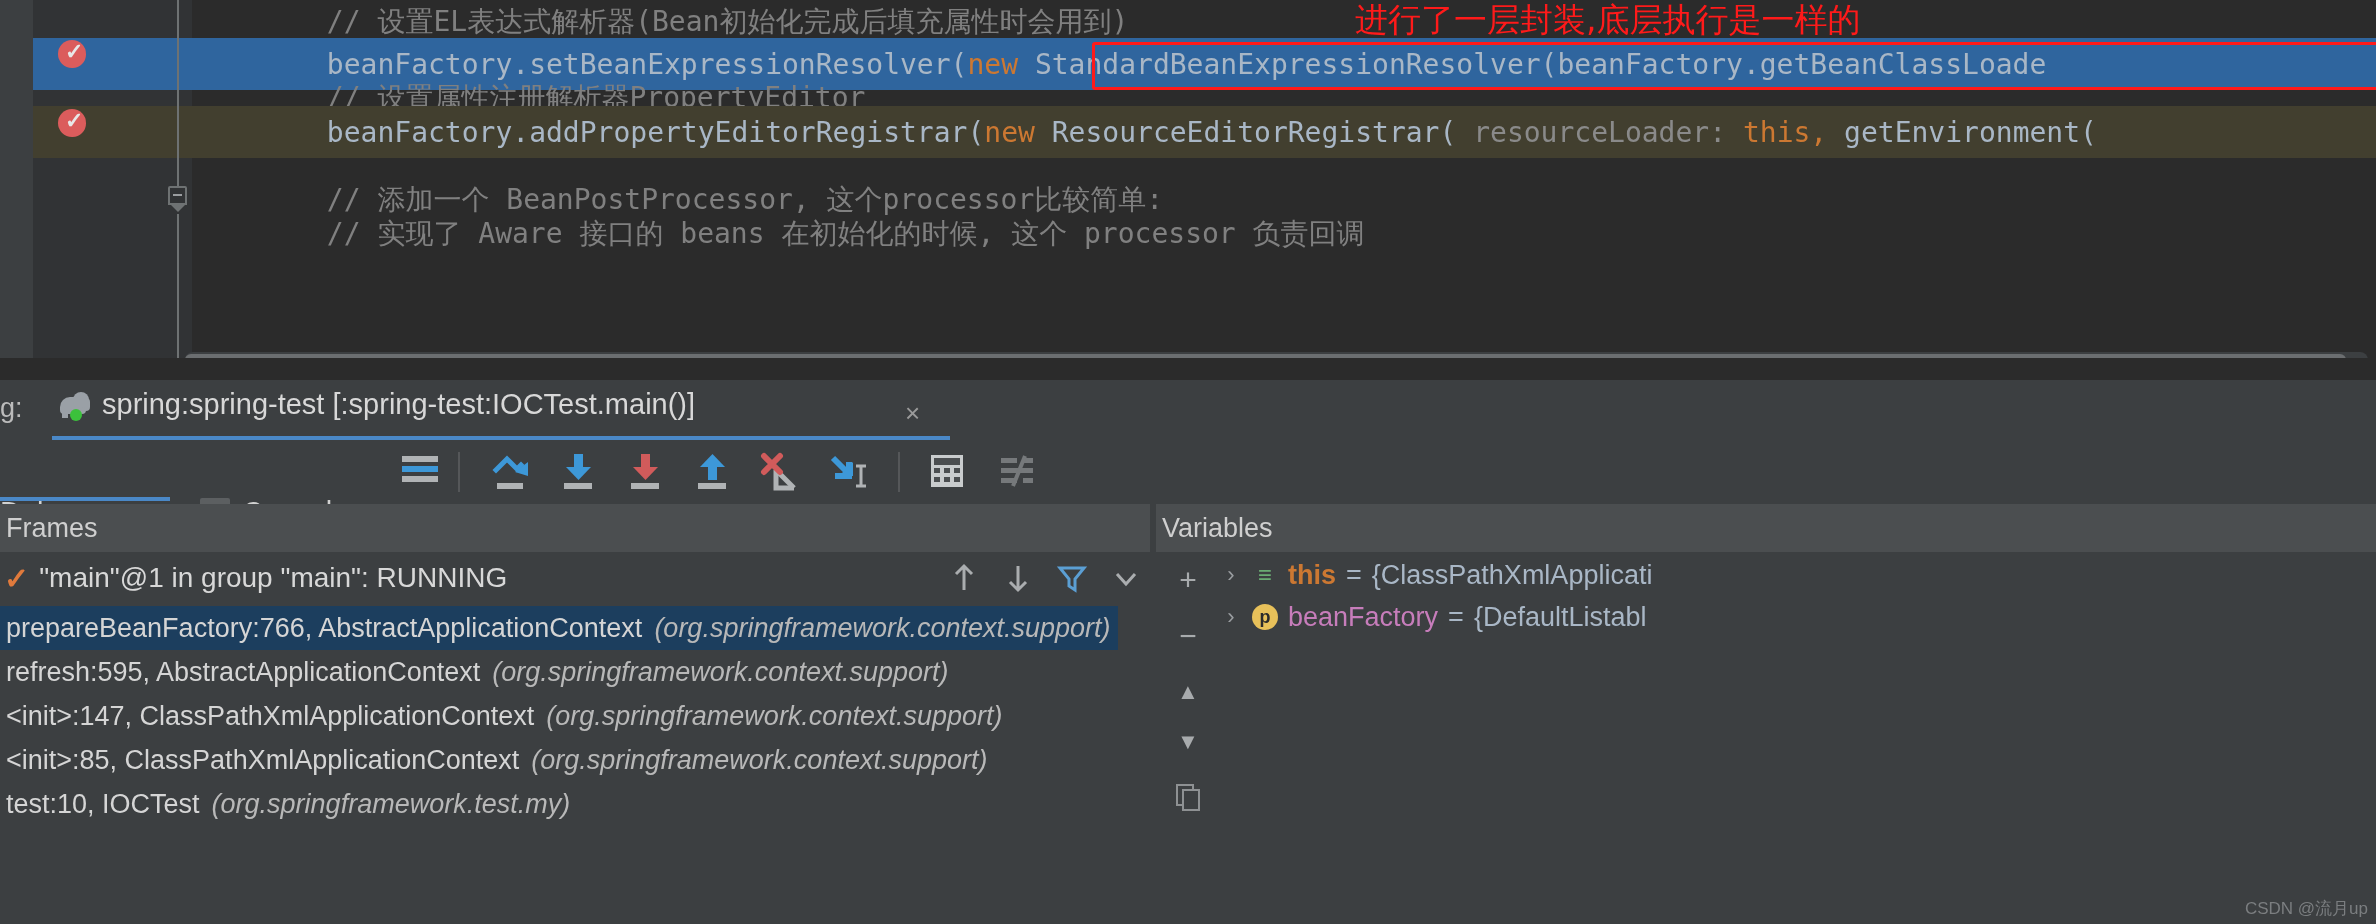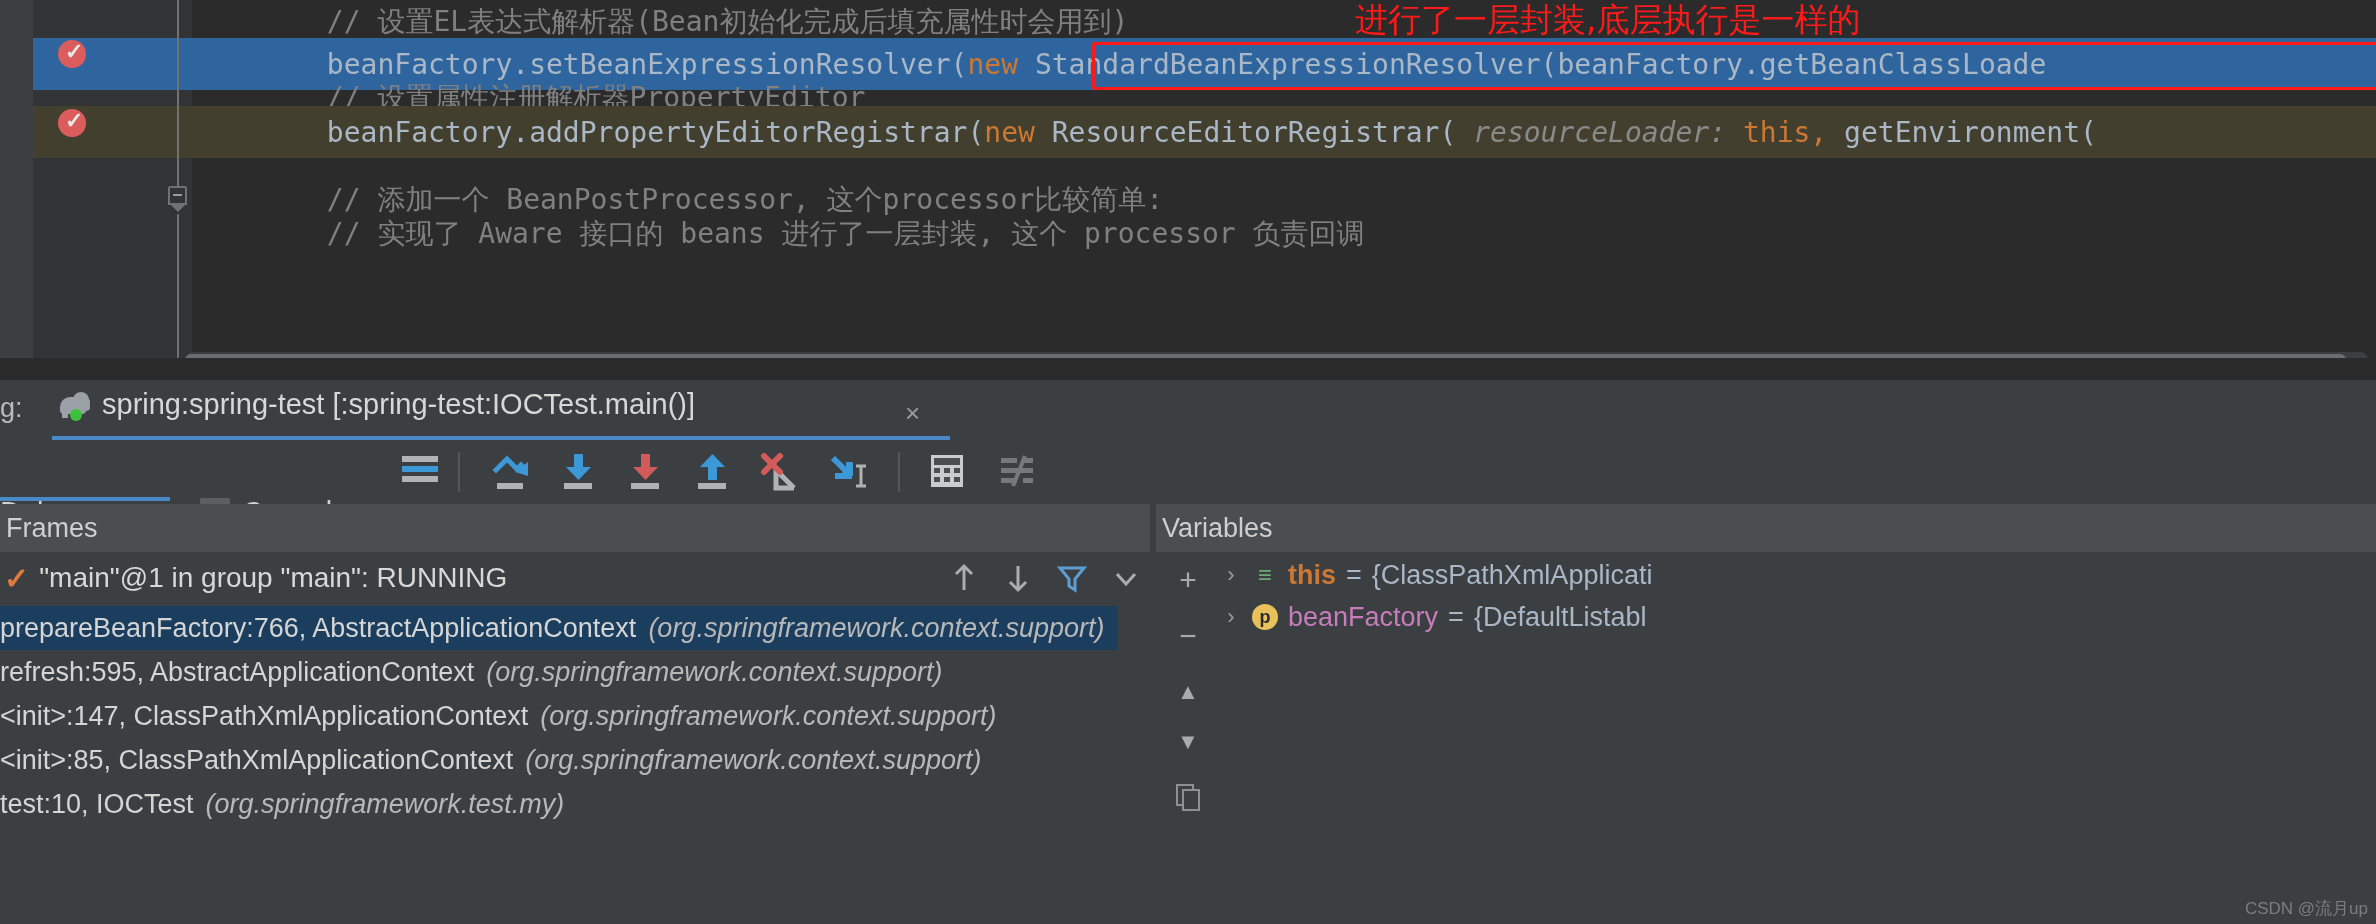--- a/index.html
+++ b/index.html
@@ -41,21 +41,21 @@
     font-size: 28px;
     color: #a9b7c6;
   }
   .code-line .pad { display: inline-block; }
 
   .ln-highlight { background: #2f659e; }
   .ln-brown { background: #423f2f; }
 
   .tok-comment { color: #808080; }
   .tok-kw { color: #cc7832; }
-  .tok-param { color: #8a8a8a; font-style: italic; }
+  .tok-param { color: #8a8a8a; }
   .tok-plain { color: #a9b7c6; }
 
   
   .gutter-row {
     position: absolute; left: 33px; width: 159px; height: 52px;
   }
   .gutter-row.hl { background: #2f659e; }
   .gutter-row.brown { background: #423f2f; }
 
   
@@ -240,20 +240,21 @@
   .frames-nav { position: absolute; right: 6px; top: 0; height: 48px; display: flex; align-items: center; gap: 18px; }
   .fn-icon { width: 36px; height: 36px; position: relative; }
 
   .frame-list {
     position: absolute; left: 0; top: 52px; right: 32px; bottom: 0;
     overflow: hidden;
   }
   .frame-row {
     height: 44px; display: flex; align-items: center;
     font-size: 27px; color: #d5d5d5; white-space: nowrap;
+    padding-left: 6px;
   }
   .frame-row.selected { background: #1c3e5e; }
   .frame-row .pkg { color: #b8b8b8; font-style: italic; margin-left: 12px; }
 
   .frames-scroll {
     position: absolute; right: 0; top: 52px; width: 32px; bottom: 0;
     background: #3c3f41;
   }
 
   .vars-body {
@@ -339,21 +340,21 @@
 
       <div class="code-line ln-brown" style="top:106px;">
         <span class="pad">        </span><span class="tok-plain">beanFactory.addPropertyEditorRegistrar(</span><span class="tok-kw">new</span><span class="tok-plain"> ResourceEditorRegistrar( </span><span class="tok-param">resourceLoader:</span><span class="tok-kw"> this,</span><span class="tok-plain"> getEnvironment(</span>
       </div>
 
       <div class="code-line" style="top:174px;">
         <span class="pad">        </span><span class="tok-comment">// 添加一个 BeanPostProcessor, 这个processor比较简单:</span>
       </div>
 
       <div class="code-line" style="top:208px;">
-        <span class="pad">        </span><span class="tok-comment">// 实现了 Aware 接口的 beans 进行了一层封装, 这个 processor 负责回调</span>
+        <span class="pad">        </span><span class="tok-comment">// 实现了 Aware 接口的 beans 在初始化的时候, 这个 processor 负责回调</span>
       </div>
     </div>
 
     <div class="red-annotation" style="left:1355px; top:-2px;">进行了一层封装,底层执行是一样的</div>
 
     <div class="red-box" style="left:1092px; top:42px; width:1290px; height:48px;"></div>
 
     <div class="ed-hscroll">
       <div class="thumb"></div>
     </div>

